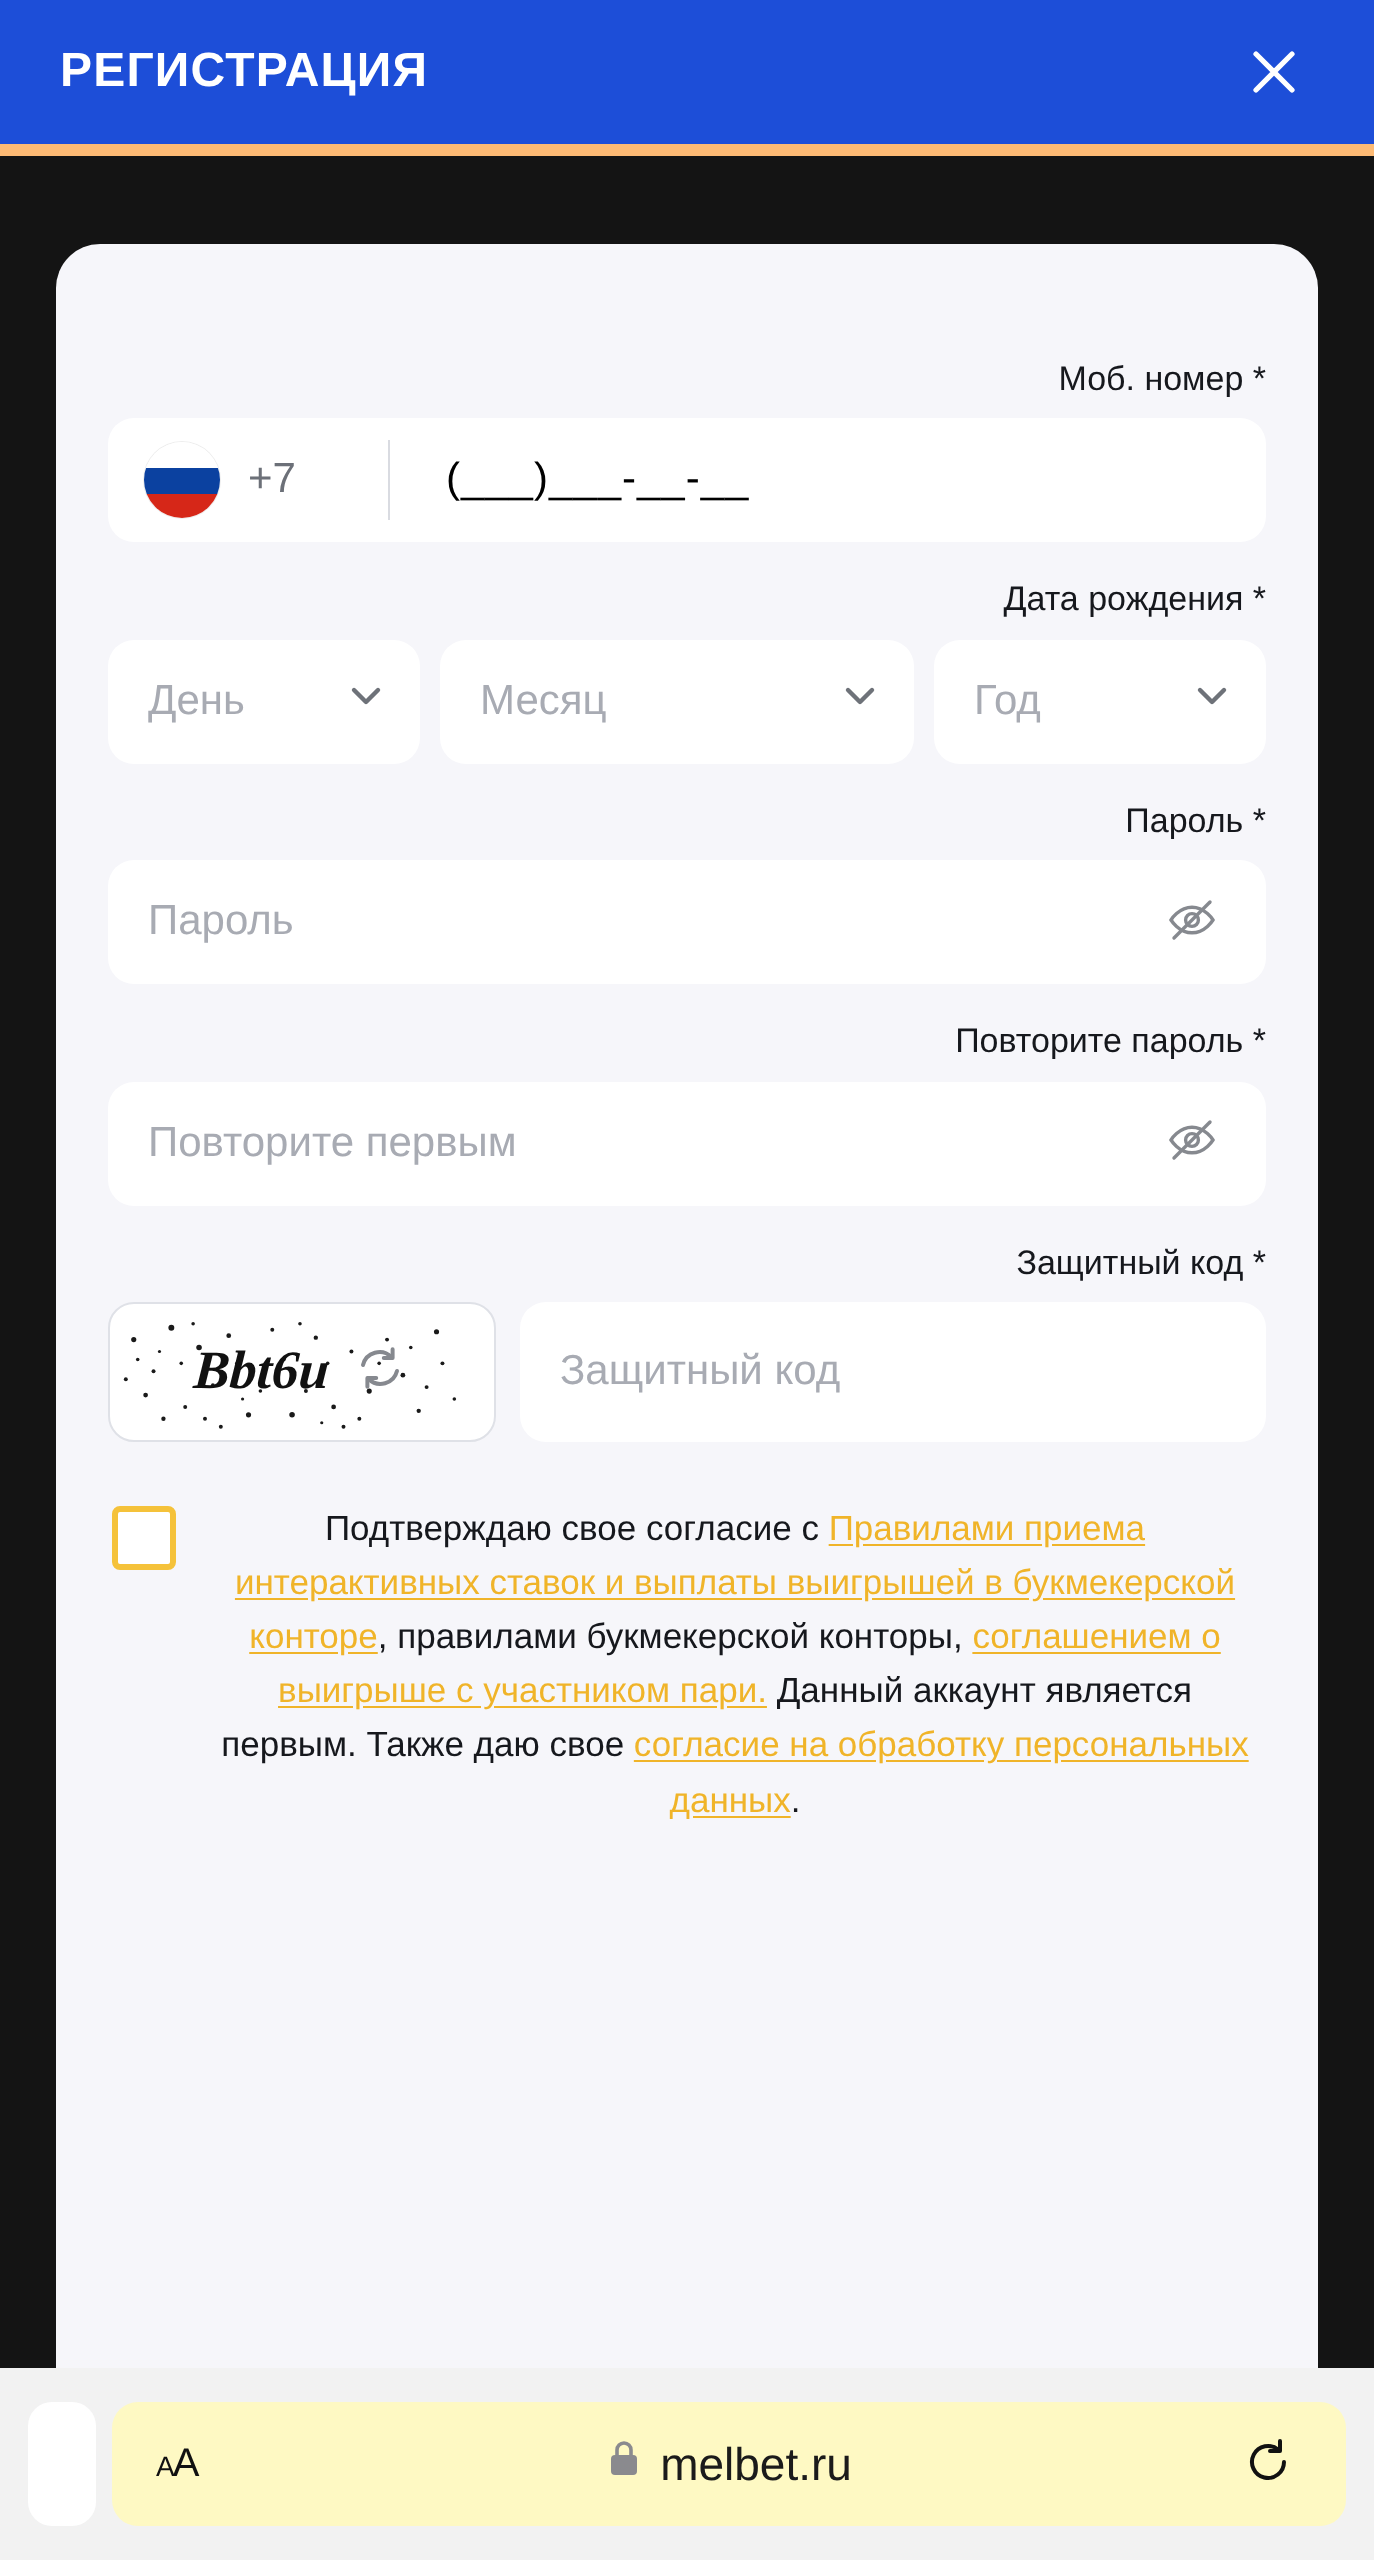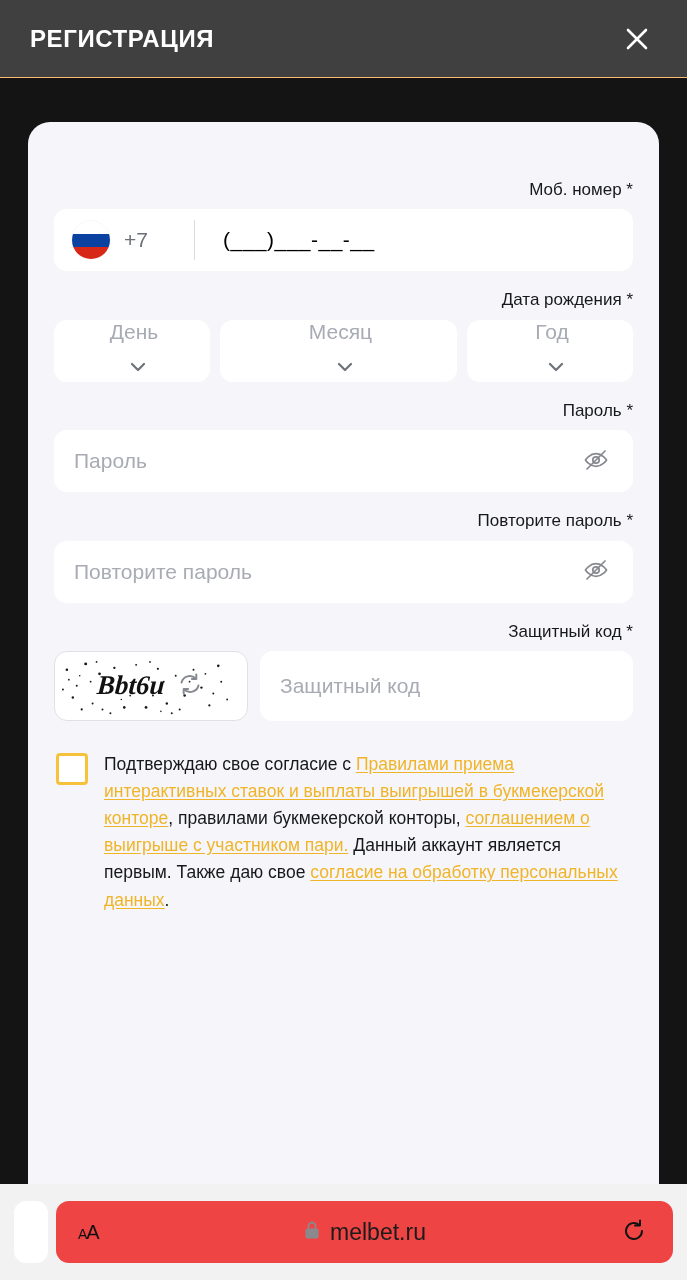--- a/index.html
+++ b/index.html
@@ -7,24 +7,24 @@
     width:687px; height:1280px;
     font-family:"Liberation Sans", sans-serif;
     background:#1a1a1a;
     overflow:hidden;
   }
   .screen { position:relative; width:687px; height:1280px; background:#141414; }
 
   
   .modal-header {
     position:relative; height:78px;
-    background:#404040;
+    background:#1d4ed8;
     display:flex; align-items:center; justify-content:space-between;
     padding:0 28px 0 30px;
-    border-bottom:1px solid #fdba74;
+    border-bottom:6px solid #fdba74;
   }
   .modal-title {
     color:#ffffff; font-size:24px; font-weight:700;
     letter-spacing:0.6px;
   }
   .close-btn {
     width:44px; height:44px; display:flex; align-items:center; justify-content:center;
     cursor:pointer; background:transparent; border:none;
   }
   .close-btn svg { display:block; }
@@ -65,21 +65,21 @@
   .flag .b3 { top:66.66%; background:#d62718; }
   .dial { font-size:21px; color:#6c7078; margin-left:14px; }
   .vdiv { width:1px; height:40px; background:#d9dbe1; margin:0 0 0 46px; }
   .phone-mask { font-size:21px; color:#000000; margin-left:28px; letter-spacing:0.5px; }
 
   
   .date-row { display:flex; gap:10px; }
   .select-box {
     background:#ffffff; border-radius:13px; height:62px;
     display:flex; align-items:center; justify-content:space-between;
-    padding:0 16px 0 20px; cursor:pointer;flex-direction:column;
+    padding:0 16px 0 20px; cursor:pointer;
   }
   .sel-day { flex:0 0 156px; }
   .sel-month { flex:1 1 auto; }
   .sel-year { flex:0 0 166px; }
   .select-box .placeholder { font-size:21px; }
   .chev { flex:0 0 auto; margin-left:8px; }
 
   
   .eye-btn {
     position:absolute; right:18px; top:50%; transform:translateY(-50%);
@@ -104,21 +104,21 @@
   }
   .refresh-btn {
     position:relative; z-index:2; width:30px; height:30px;
     display:flex; align-items:center; justify-content:center;
     background:none; border:none; cursor:pointer; margin-left:4px;
   }
   .captcha-input { flex:1 1 auto; height:70px;text-align:center; }
 
   
   .consent {
-    display:flex; gap:16px; margin-top:30px; padding:0 2px 0 2px;
+    display:flex; gap:16px; margin-top:30px; padding:0 2px 0 2px;text-align:center;
   }
   .checkbox {
     flex:0 0 32px; width:32px; height:32px; margin-top:2px;
     border:3px solid #f5c23a; border-radius:4px; background:#ffffff;
     cursor:pointer;
   }
   .consent-text {
     font-size:17.5px; line-height:1.55; color:#16181d;
   }
   .consent-text a {
@@ -128,27 +128,27 @@
 
   
   .safari-bar {
     position:absolute; left:0; right:0; bottom:0; height:96px;
     background:#f2f2f2;
     display:flex; align-items:center; padding:0 14px;
     gap:8px;
   }
   .side-nub { width:34px; height:62px; background:#ffffff; border-radius:12px; flex:0 0 34px; }
   .url-bar {
-    flex:1 1 auto; height:62px; background:#ef4444; border-radius:13px;
+    flex:1 1 auto; height:62px; background:#fef9c3; border-radius:13px;
     display:flex; align-items:center; padding:0 22px; position:relative;
   }
   .aa { font-size:20px; color:#111; letter-spacing:-1px; cursor:pointer; }
   .aa .small { font-size:14px; }
   .url-center {
-    position:absolute; left:0; right:0; display:flex; align-items:center;
+    position:absolute; left:0; right:0; display:flex; 
     justify-content:center; gap:9px; pointer-events:none;
   }
   .url-text { font-size:23px; color:#1b1b1b; }
   .reload-btn {
     margin-left:auto; width:34px; height:34px; display:flex;
     align-items:center; justify-content:center; cursor:pointer;
     background:none; border:none;
   }
 </style>
 </head>
@@ -226,21 +226,21 @@
                 <path d="M5 23 L23 5" stroke="#86898f" stroke-width="1.7" stroke-linecap="round"></path>
               </svg>
             </span>
           </button>
         </div>
       </div>
 
       <div class="field">
         <div class="field-label">Повторите пароль *</div>
         <div class="input-box">
-          <span class="placeholder">Повторите пароль</span>
+          <span class="placeholder">Повторите первым</span>
           <button class="eye-btn">
             <span>
               <svg width="28" height="28" viewBox="0 0 28 28" fill="none">
                 <path d="M3.5 14s3.9-6.4 10.5-6.4S24.5 14 24.5 14s-3.9 6.4-10.5 6.4S3.5 14 3.5 14Z" stroke="#86898f" stroke-width="1.7"></path>
                 <circle cx="14" cy="14" r="3.2" stroke="#86898f" stroke-width="1.7"></circle>
                 <path d="M5 23 L23 5" stroke="#86898f" stroke-width="1.7" stroke-linecap="round"></path>
               </svg>
             </span>
           </button>
         </div>

